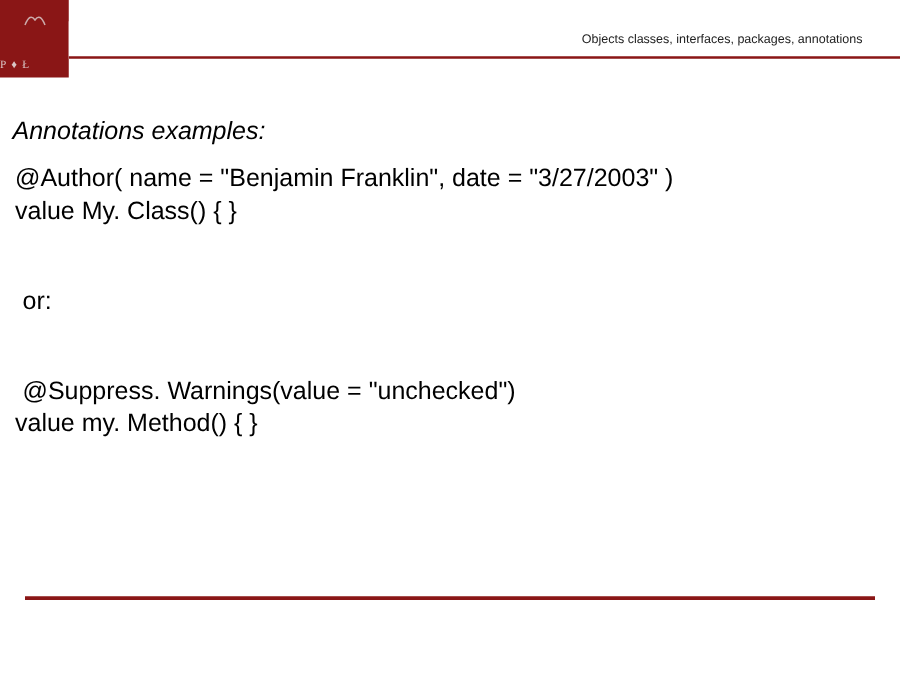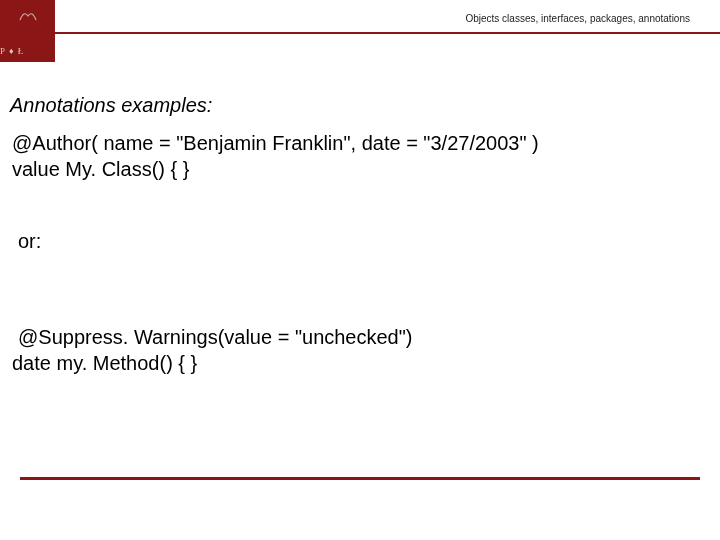--- a/index.html
+++ b/index.html
@@ -28,21 +28,21 @@
   .logo-icon {
     position: absolute;
     top: 8px; left: 0; right: 0;
     display: flex; justify-content: center;
     color: #caa;
     font-size: 16px;
   }
 
   .header-top {
     position: absolute;
-    top: 4px; left: 55px; right: 0;
+    top: 17px; left: 55px; right: 0;
     height: 30px;
     background: #fff;
     border-bottom: 2px solid #8a1616;
     display: flex; align-items: center; justify-content: flex-end;
     padding-right: 30px;
   }
   .breadcrumb {
     font-size: 10px;
     color: #222;
     text-align: right;
@@ -75,21 +75,21 @@
   .section-heading {
     font-style: italic;
     margin-bottom: 12px;
   }
   .code-block {
     font-family: Arial, sans-serif;
     margin-bottom: 46px;
     margin-left: 2px;
   }
   .code-line { white-space: pre-wrap; }
-  .or-label { margin-left: 8px; margin-bottom: 70px; }
+  .or-label { margin-left: 8px; margin-bottom: 46px; }
   .code-block2 { margin-left: 2px; }
   .indent { margin-left: 6px; }
 
   .footer-rule {
     position: absolute;
     left: 20px; right: 20px; bottom: 60px;
     height: 3px;
     background: #8a1616;
   }
 </style>
@@ -117,18 +117,18 @@
 
     <div class="code-block">
       <div class="code-line">@Author( name = "Benjamin Franklin", date = "3/27/2003" )</div>
       <div class="code-line">value My. Class() { }</div>
     </div>
 
     <div class="or-label">or:</div>
 
     <div class="code-block2">
       <div class="code-line indent">@Suppress. Warnings(value = "unchecked")</div>
-      <div class="code-line">date my. Method() { }</div>
+      <div class="code-line">value my. Method() { }</div>
     </div>
   </div>
 
   <div class="footer-rule"></div>
 </div>
 
 </body></html>

